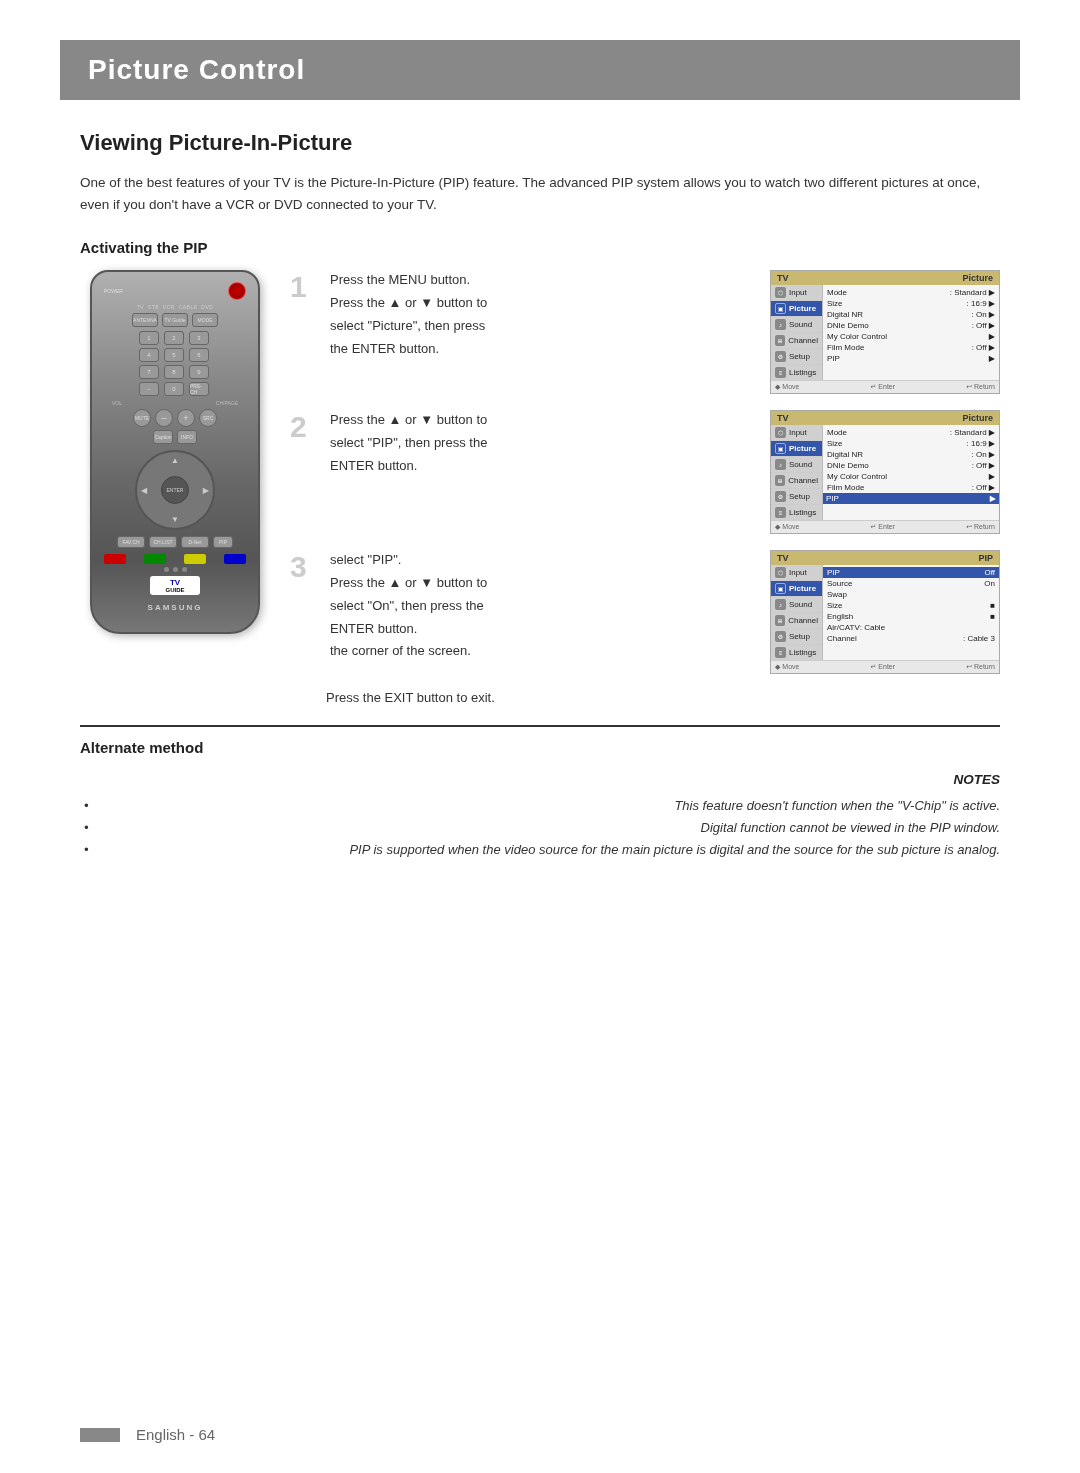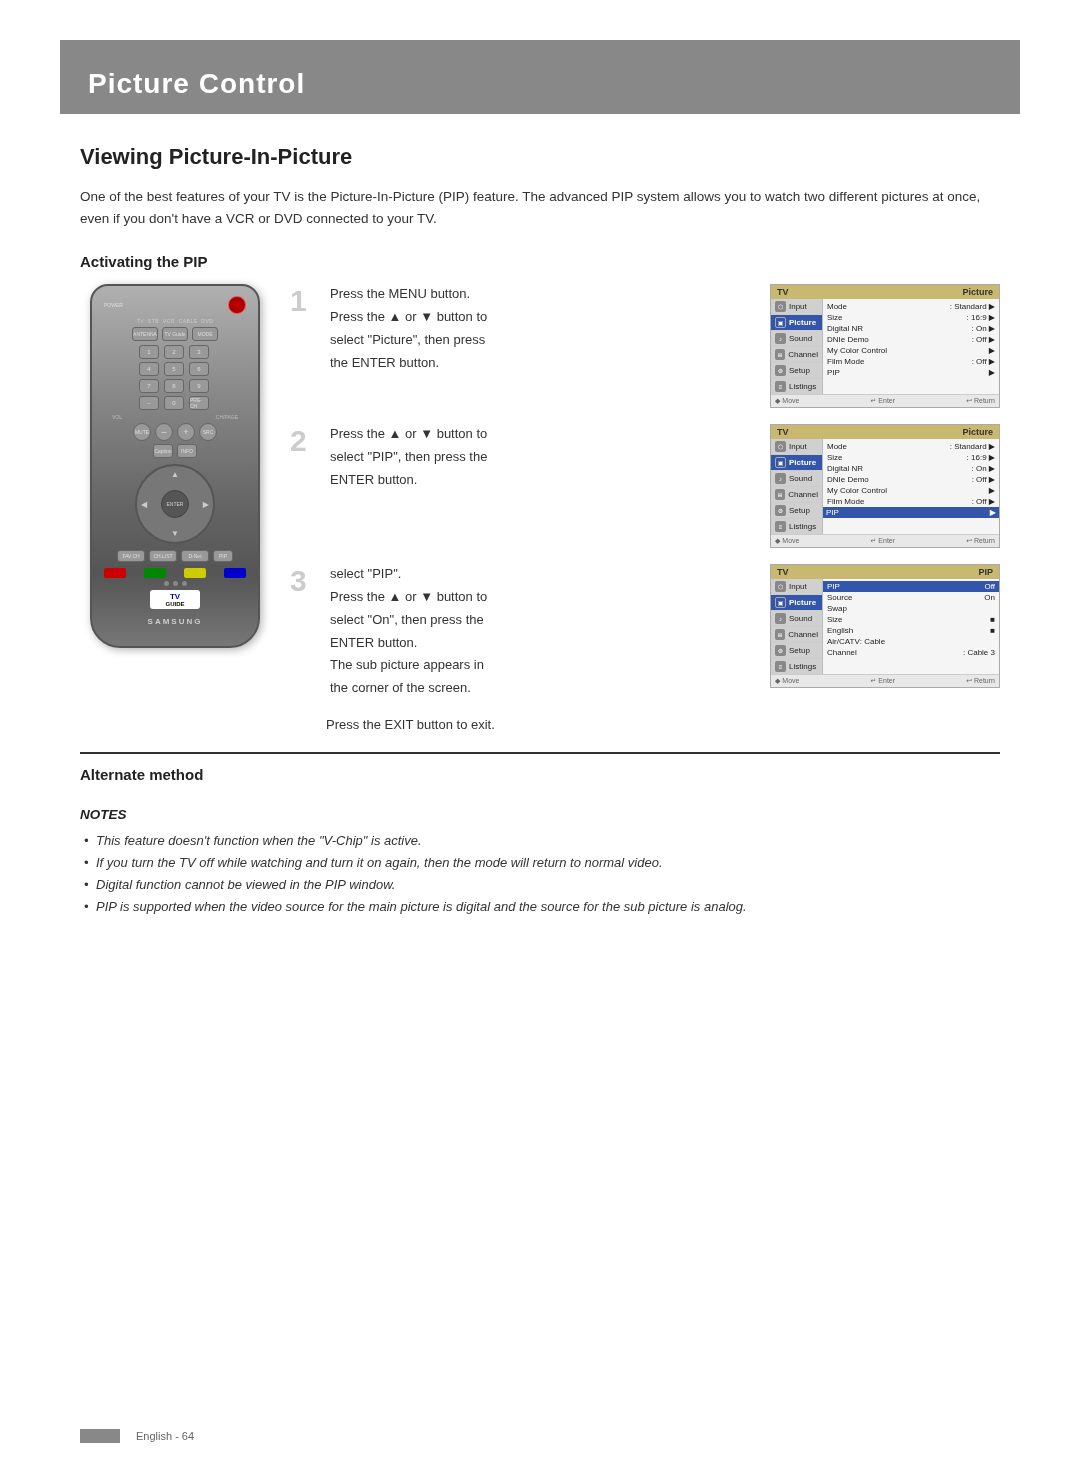--- a/index.html
+++ b/index.html
@@ -17,21 +17,20 @@
     .page-header {
       background: #888;
       margin: 40px 60px 30px 60px;
       padding: 14px 28px;
     }
     .page-header h1 {
       font-size: 28px;
       font-weight: bold;
       color: #fff;
       letter-spacing: 1px;
-      margin-top: 14px;
     }
 
     .page-content {
       margin: 0 80px;
     }
 
     
     .section-title {
       font-size: 22px;
       font-weight: bold;
@@ -326,21 +325,22 @@
     }
 
     .alternate-text {
       font-size: 13px;
       line-height: 1.6;
       color: #333;
     }
 
     
     .notes-section {
-      margin-top: 24px;
+      margin-top: 16px;
+      text-align: right;
     }
 
     .notes-heading {
       font-size: 13.5px;
       font-weight: bold;
       font-style: italic;
       margin-bottom: 8px;
     }
 
     .notes-list {
@@ -373,21 +373,21 @@
       gap: 16px;
     }
 
     .footer-bar {
       width: 40px;
       height: 14px;
       background: #888;
     }
 
     .footer-text {
-      font-size: 11px;
+      font-size: 15px;
       color: #666;
     }
 
     .vol-label { font-size: 5px; color: #bbb; }
 
     .pip-pip-screen .tv-screen-header {
       background: #c8b870;
     }
 
     .dots-row {
@@ -673,21 +673,20 @@
       </div>
 
       <div class="step-row">
         <div class="step-number">3</div>
         <div class="step-content">
           <div class="step-text">
             <p>select "PIP".</p>
             <p>Press the ▲ or ▼ button to</p>
             <p>select "On", then press the</p>
             <p>ENTER button.</p>
-            <p>The sub picture appears in</p>
             <p>the corner of the screen.</p>
           </div>
 
           <div class="tv-screen pip-pip-screen">
             <div class="tv-screen-header">
               <span class="tv-label">TV</span>
               <span class="picture-label">PIP</span>
             </div>
             <div style="display:flex;">
               <div style="width:52px;background:#d0d0d0;border-right:1px solid #bbb;">
@@ -762,21 +761,20 @@
   </div>
 
   <div class="alternate-section">
     <div class="alternate-heading">Alternate method</div>
   </div>
 
   <div class="notes-section">
     <div class="notes-heading">NOTES</div>
     <ul class="notes-list">
       <li>This feature doesn't function when the "V-Chip" is active.</li>
-      <li>If you turn the TV off while watching and turn it on again, then the mode will return to normal video.</li>
       <li>Digital function cannot be viewed in the PIP window.</li>
       <li>PIP is supported when the video source for the main picture is digital and the source for the sub picture is analog.</li>
     </ul>
   </div>
 </div>
 
 <div class="page-footer">
   <div class="footer-bar"></div>
   <span class="footer-text">English - 64</span>
 </div>

